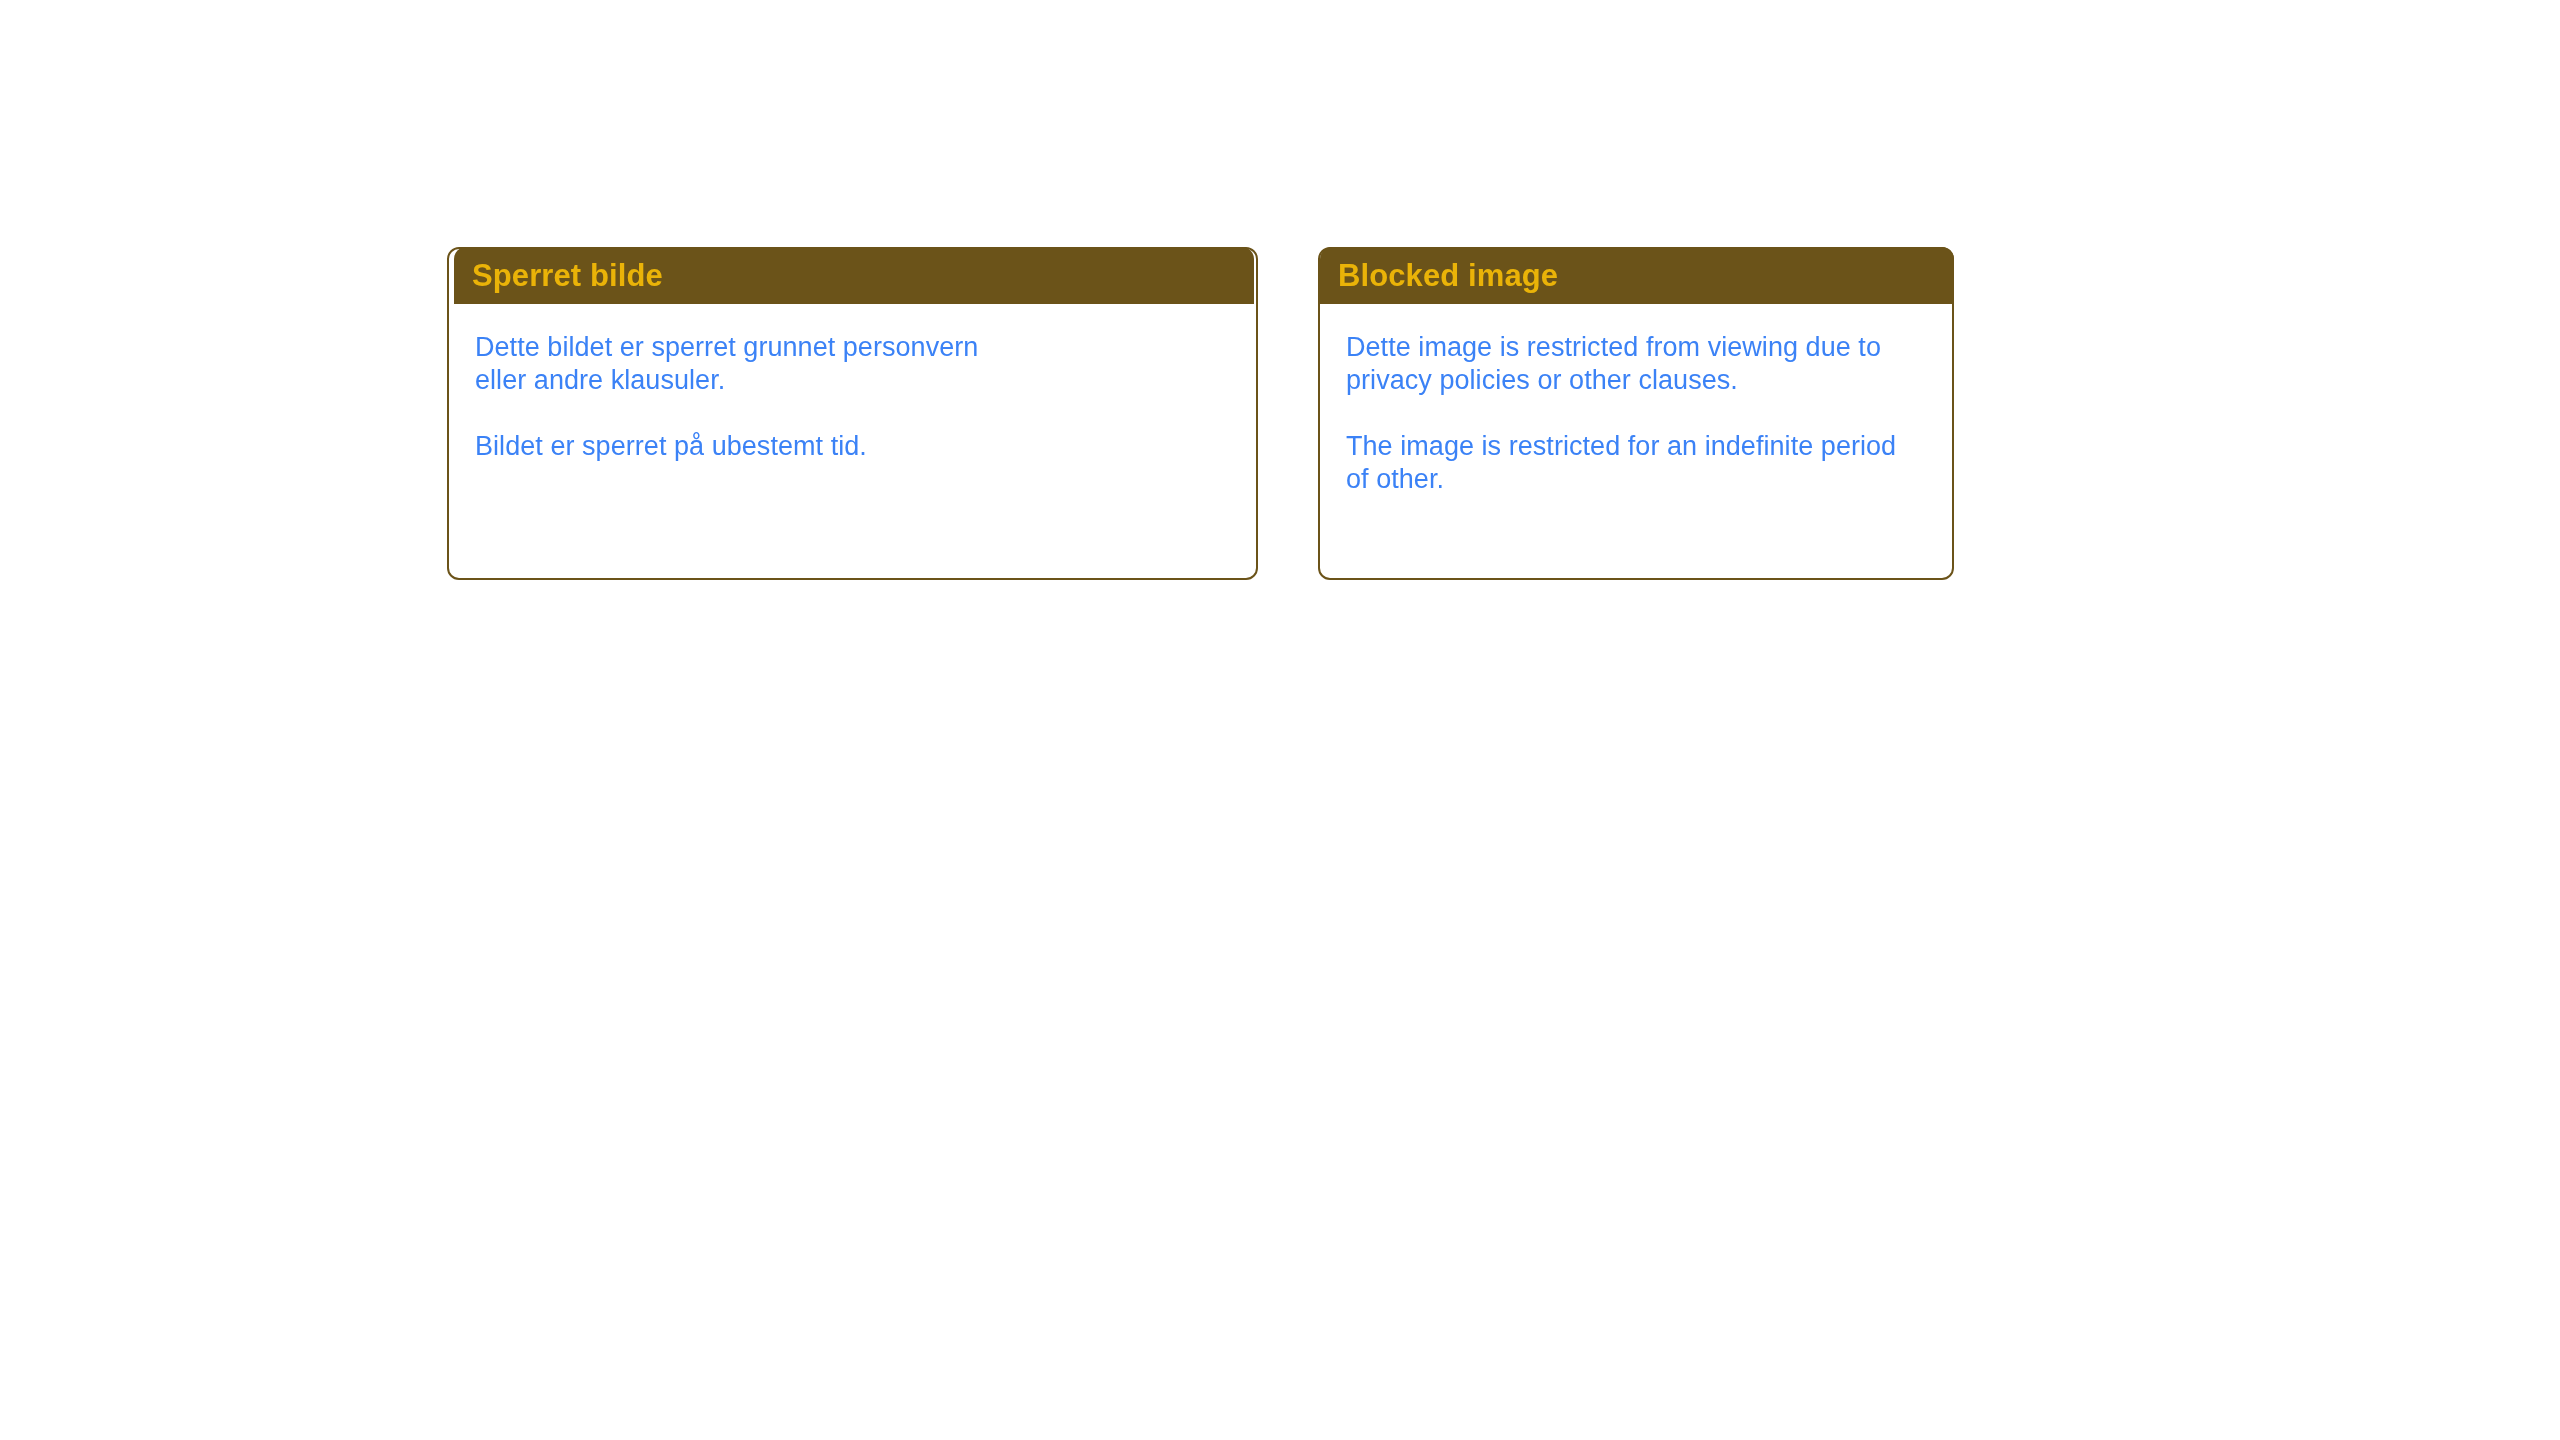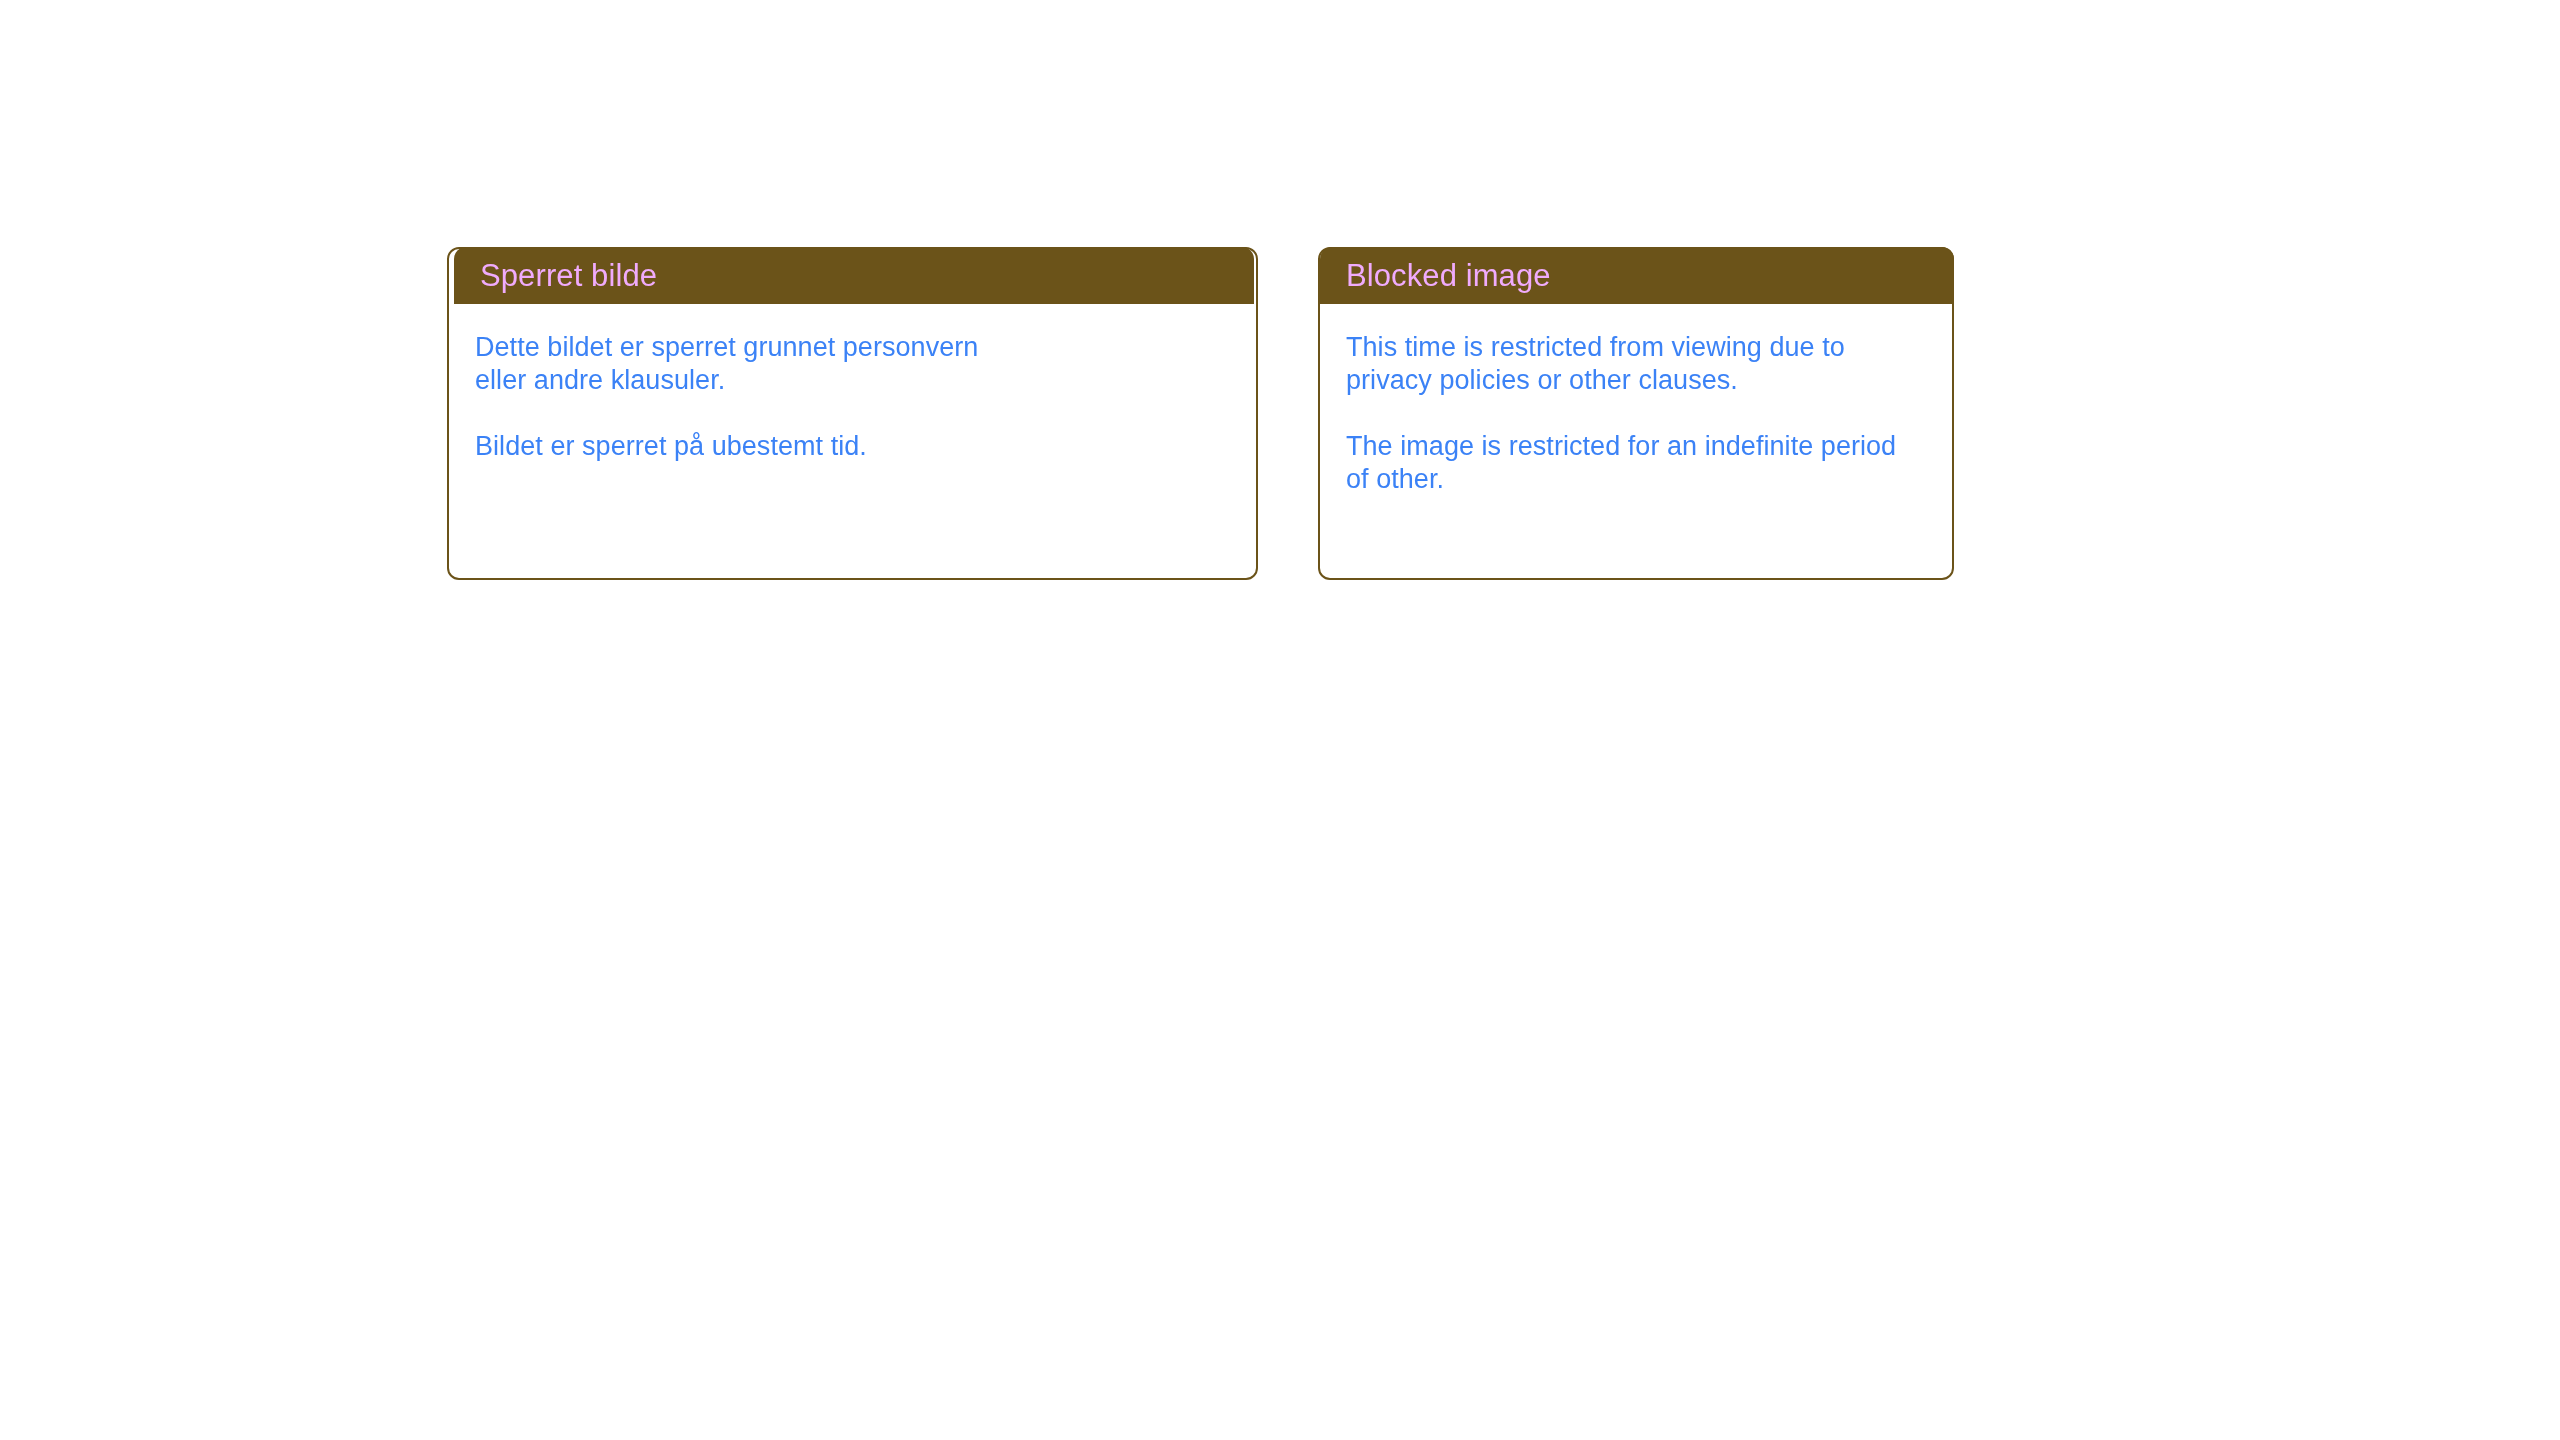--- a/index.html
+++ b/index.html
@@ -50,26 +50,26 @@
     display: flex;
     align-items: center;
     overflow: hidden;
   }
   .card-right .card-header {
     left: 0px;
     right: -2px;
   }
 
   .card-title {
-    color: #f0abfc;
+    color: #eab308;
     font-size: 31px;
     line-height: 31px;
-    font-weight: 400;
+    font-weight: 700;
     letter-spacing: 0.1px;
-    padding-left: 26px;
+    padding-left: 18px;
     white-space: nowrap;
   }
 
   .card-body {
     position: absolute;
     left: 0;
     right: 0;
     top: 55px;
     bottom: 0;
     padding: 27px 26px 0 26px;
@@ -103,20 +103,20 @@
 eller andre klausuler.</p>
       <p class="para">Bildet er sperret på ubestemt tid.</p>
     </div>
   </section>
 
   <section class="card card-right">
     <header class="card-header">
       <span class="card-title">Blocked image</span>
     </header>
     <div class="card-body">
-      <p class="para">This time is restricted from viewing due to
+      <p class="para">Dette image is restricted from viewing due to
 privacy policies or other clauses.</p>
       <p class="para">The image is restricted for an indefinite period
 of other.</p>
     </div>
   </section>
 
 </div>
 
 </body></html>

